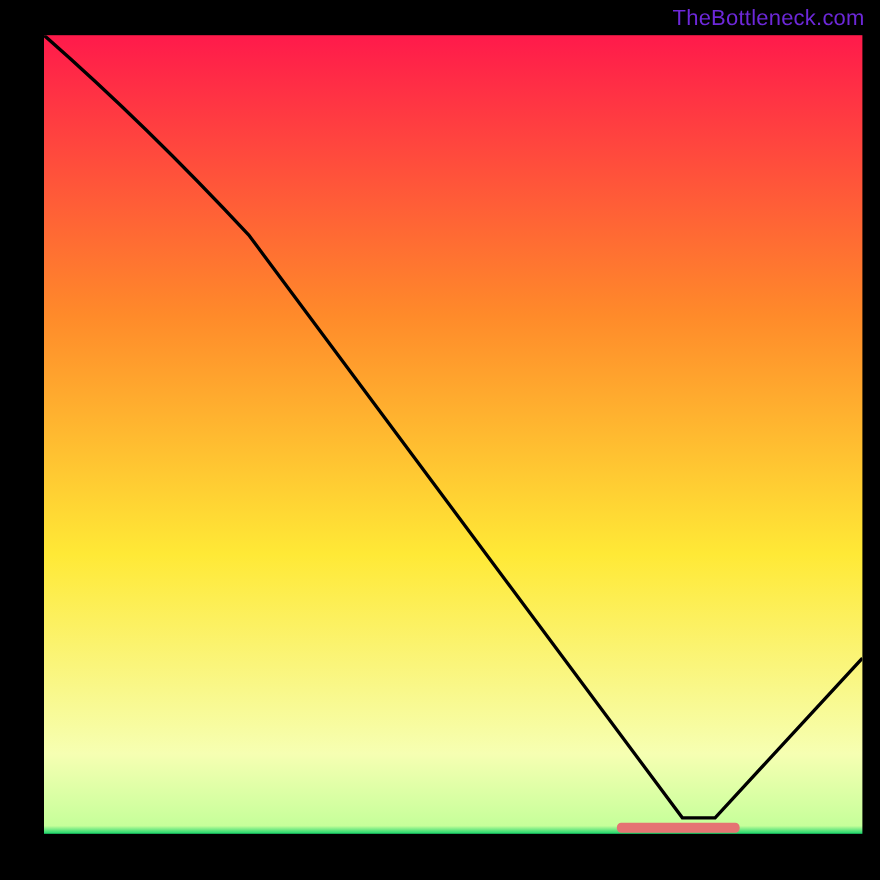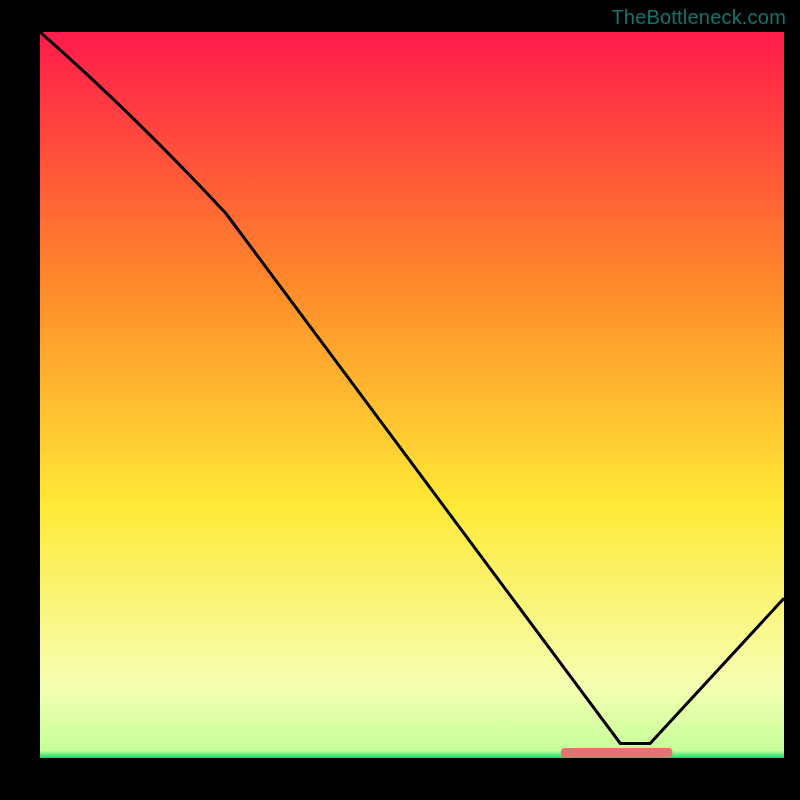--- a/index.html
+++ b/index.html
@@ -1,17 +1,17 @@
 <!DOCTYPE html>
 <html><head>
 <meta charset="utf-8">
 <style>
   body{margin:0;padding:0;background:#fff;font-family:Arial,Helvetica,sans-serif}
   .wrap{width:800px;height:800px;position:relative}
-  .attr{position:absolute;right:14px;top:6px;font-size:20px;color:#0f766e;letter-spacing:.2px}
+  .attr{position:absolute;right:14px;top:6px;font-size:20px;color:#6d28d9;letter-spacing:.2px}
   svg{display:block}
 </style>
 </head>
 <body>
 
 <div class="wrap">
   <div class="attr">TheBottleneck.com</div>
 
   <svg width="800" height="800" viewBox="0 0 800 800">
     <defs>

